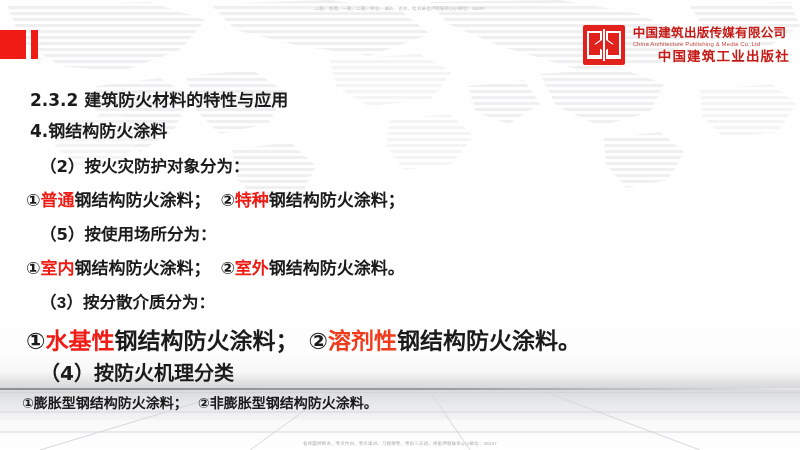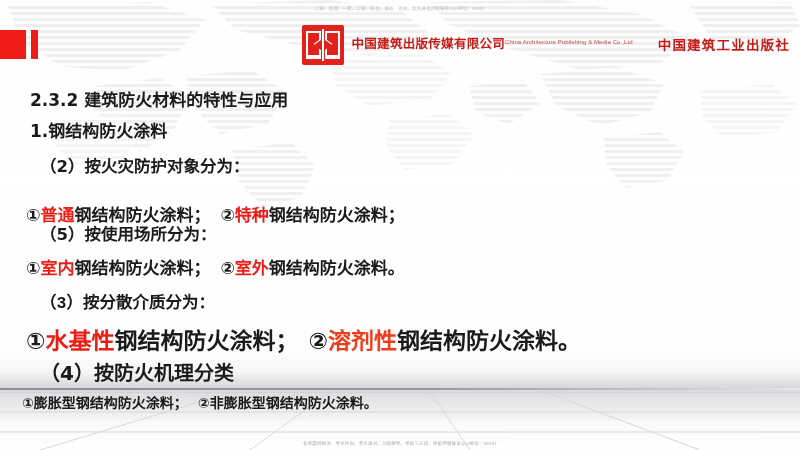--- a/index.html
+++ b/index.html
@@ -112,21 +112,21 @@
     align-items: center;
     gap: 7px;
   }
   .logo-mark {
     width: 44px;
     height: 42px;
     flex: 0 0 auto;
   }
   .logo-text {
     display: flex;
-    flex-direction: row;
+    flex-direction: column;
     justify-content: center;
     line-height: 1.05;
   }
   .logo-cn {
     font-size: 12.5px;
     font-weight: bold;
     color: #c61a16;
     letter-spacing: 0.3px;
     white-space: nowrap;
   }
@@ -173,21 +173,21 @@
   .line {
     position: absolute;
     white-space: nowrap;
     color: #1b1b1b;
     font-weight: bold;
     font-family: "DejaVu Sans", "Liberation Sans", sans-serif;
   }
   .l-title   { left: 30px;  top: 86px;  font-size: 17px; }
   .l-sub     { left: 30px;  top: 117px; font-size: 17px; }
   .l-g1      { left: 40px;  top: 153px; font-size: 16.5px; }
-  .l-i1      { left: 26px;  top: 186px; font-size: 17px; margin-top: 15px; }
+  .l-i1      { left: 26px;  top: 186px; font-size: 17px; }
   .l-g2      { left: 40px;  top: 221px; font-size: 16.5px; }
   .l-i2      { left: 26px;  top: 254px; font-size: 17px; }
   .l-g3      { left: 40px;  top: 289px; font-size: 16.5px; font-family: Liberation Mono, monospace; }
   .l-i3      { left: 26px;  top: 322px; font-size: 23px; }
   .l-g4      { left: 40px;  top: 357px; font-size: 20px; }
   .l-i4      { left: 22px;  top: 392px; font-size: 14px; }
 
   .hl    { color: #ee1c15; }
   .hl-o  { color: #f03b1c; }
   .sep   { display: inline-block; width: 10px; }
@@ -266,21 +266,21 @@
       <line x1="232" y1="0" x2="40" y2="58"></line>
     </g>
     <g stroke="#c9cacd" stroke-width="1" fill="none">
       <line x1="0" y1="0" x2="800" y2="0"></line>
     </g>
   </svg>
 
   <div class="content">
 
     <div class="line l-title">2.3.2  建筑防火材料的特性与应用</div>
-    <div class="line l-sub">1.钢结构防火涂料</div>
+    <div class="line l-sub">4.钢结构防火涂料</div>
 
     <div class="line l-g1">（2）按火灾防护对象分为：</div>
     <div class="line l-i1">
       <span>①</span><span class="hl">普通</span><span>钢结构防火涂料；</span><span class="sep"></span><span>②</span><span class="hl">特种</span><span>钢结构防火涂料；</span>
     </div>
 
     <div class="line l-g2">（5）按使用场所分为：</div>
     <div class="line l-i2">
       <span>①</span><span class="hl">室内</span><span>钢结构防火涂料；</span><span class="sep"></span><span>②</span><span class="hl">室外</span><span>钢结构防火涂料。</span>
     </div>

